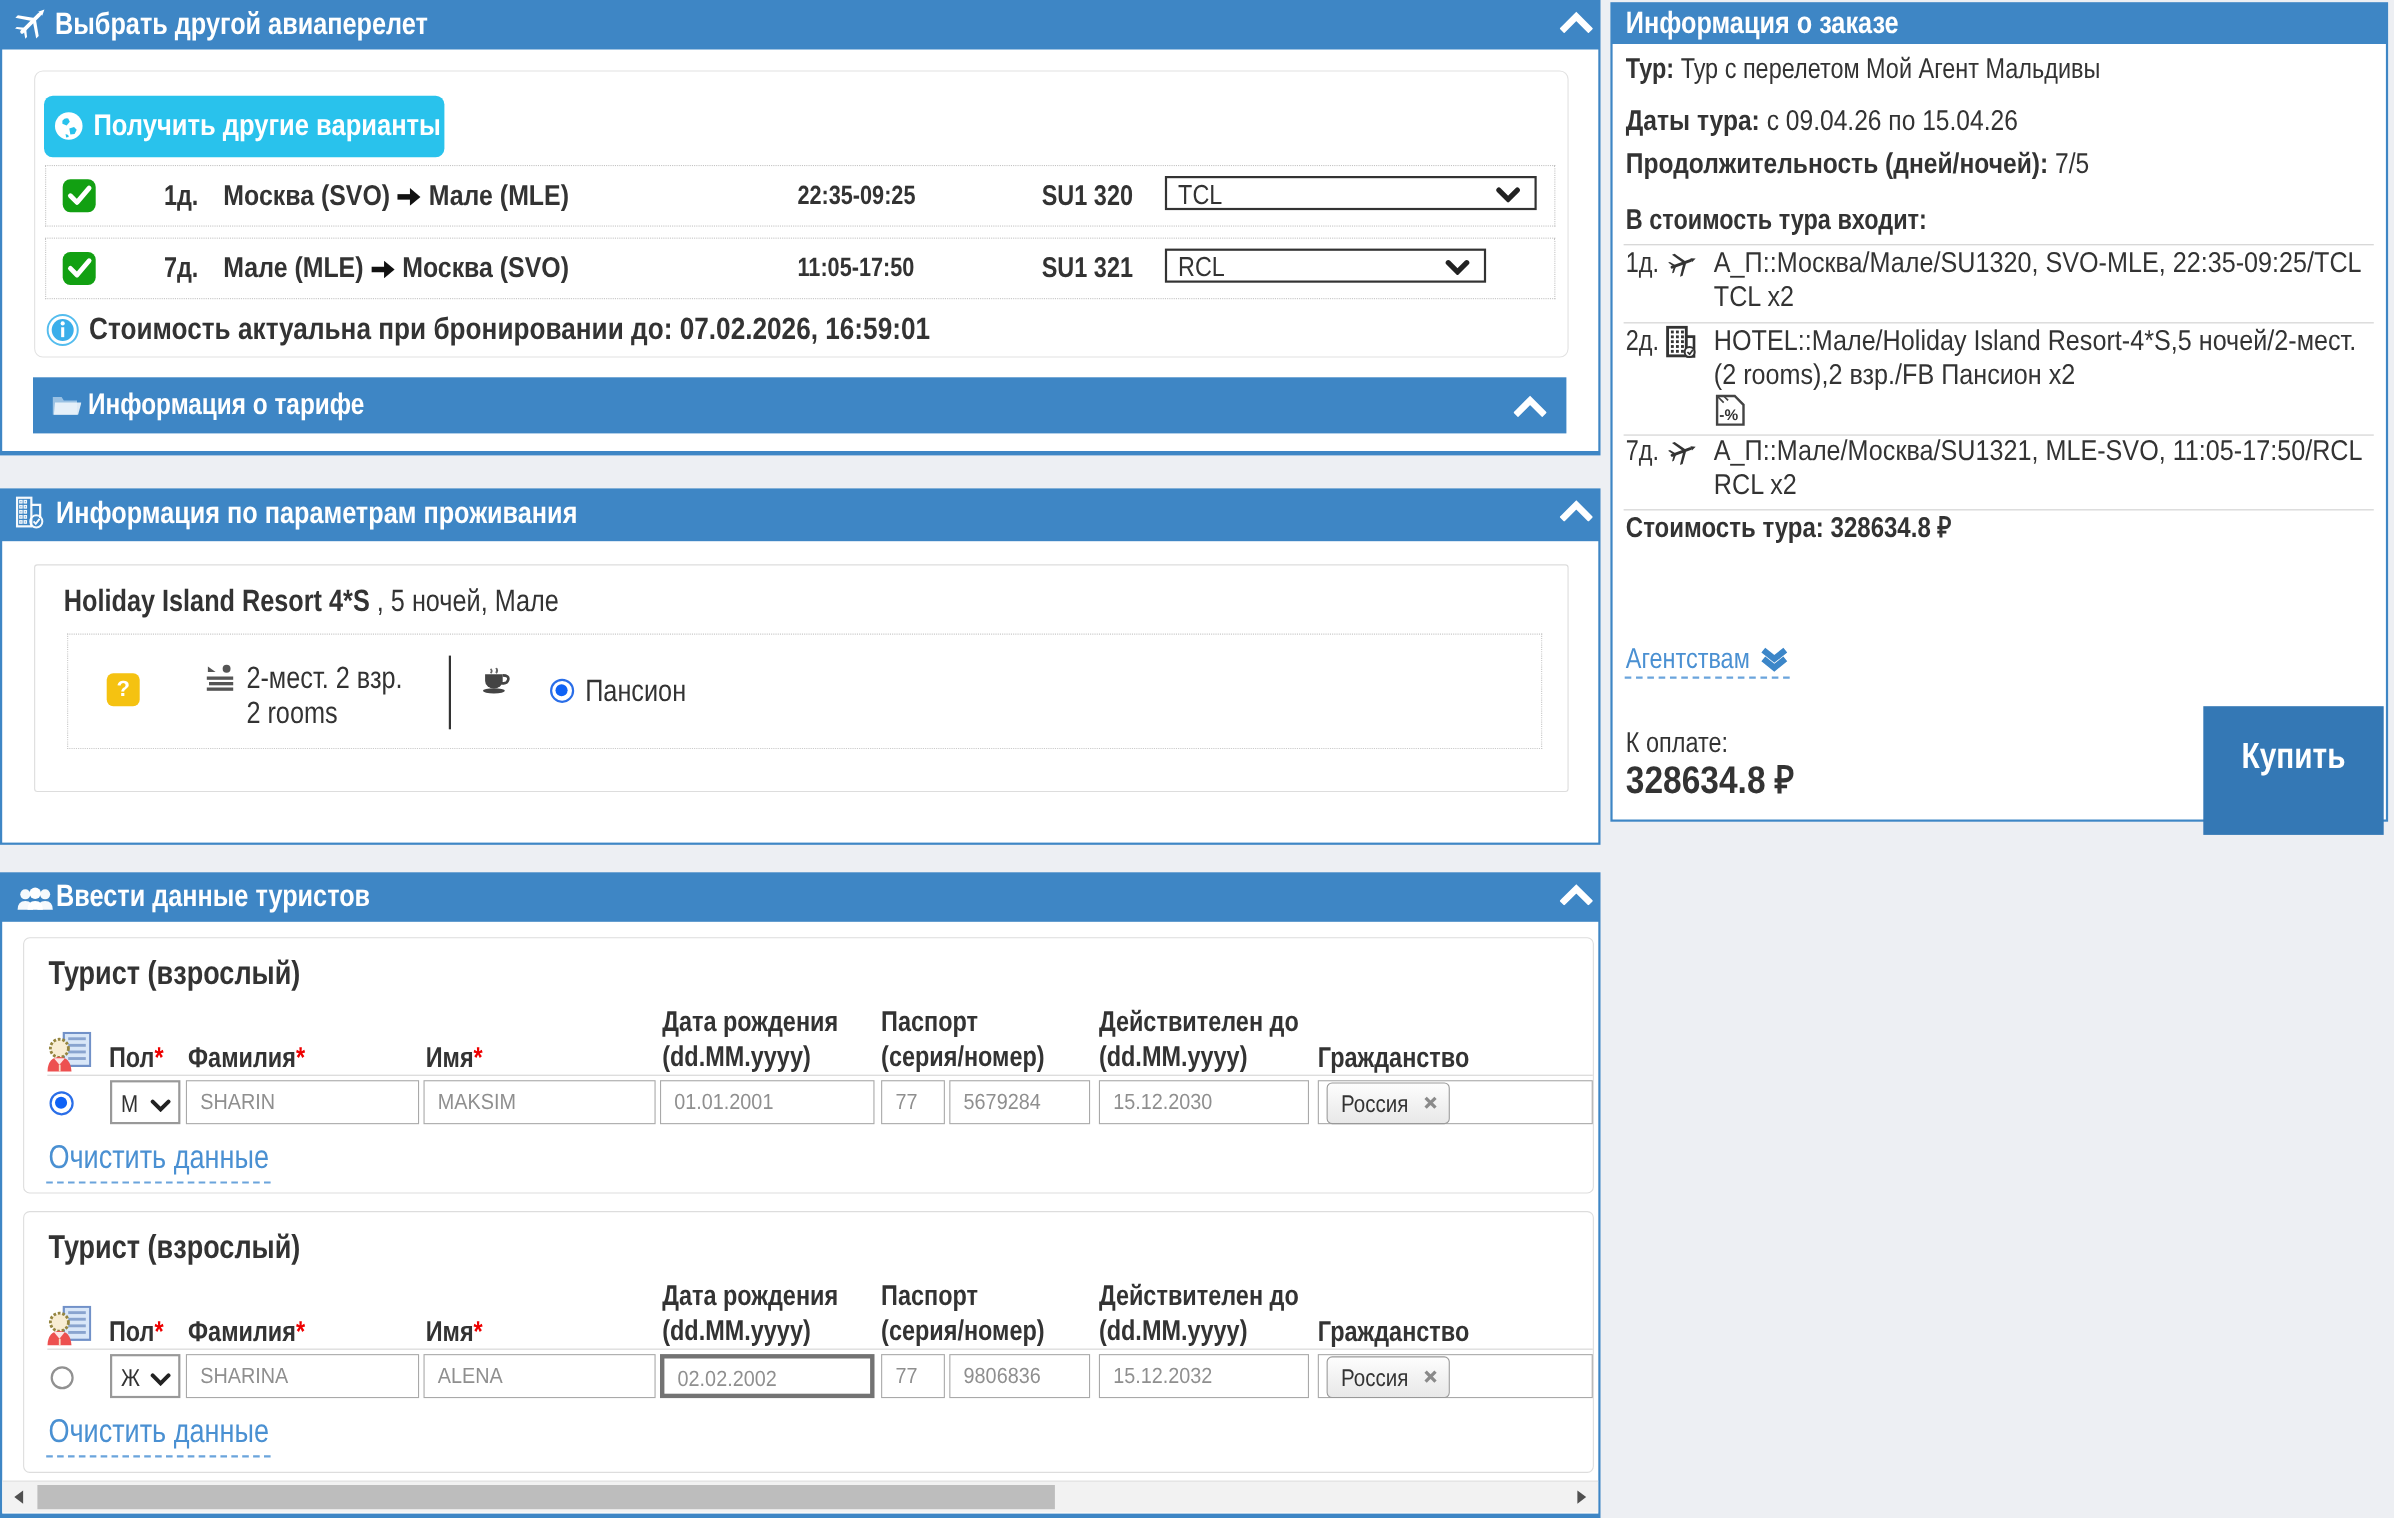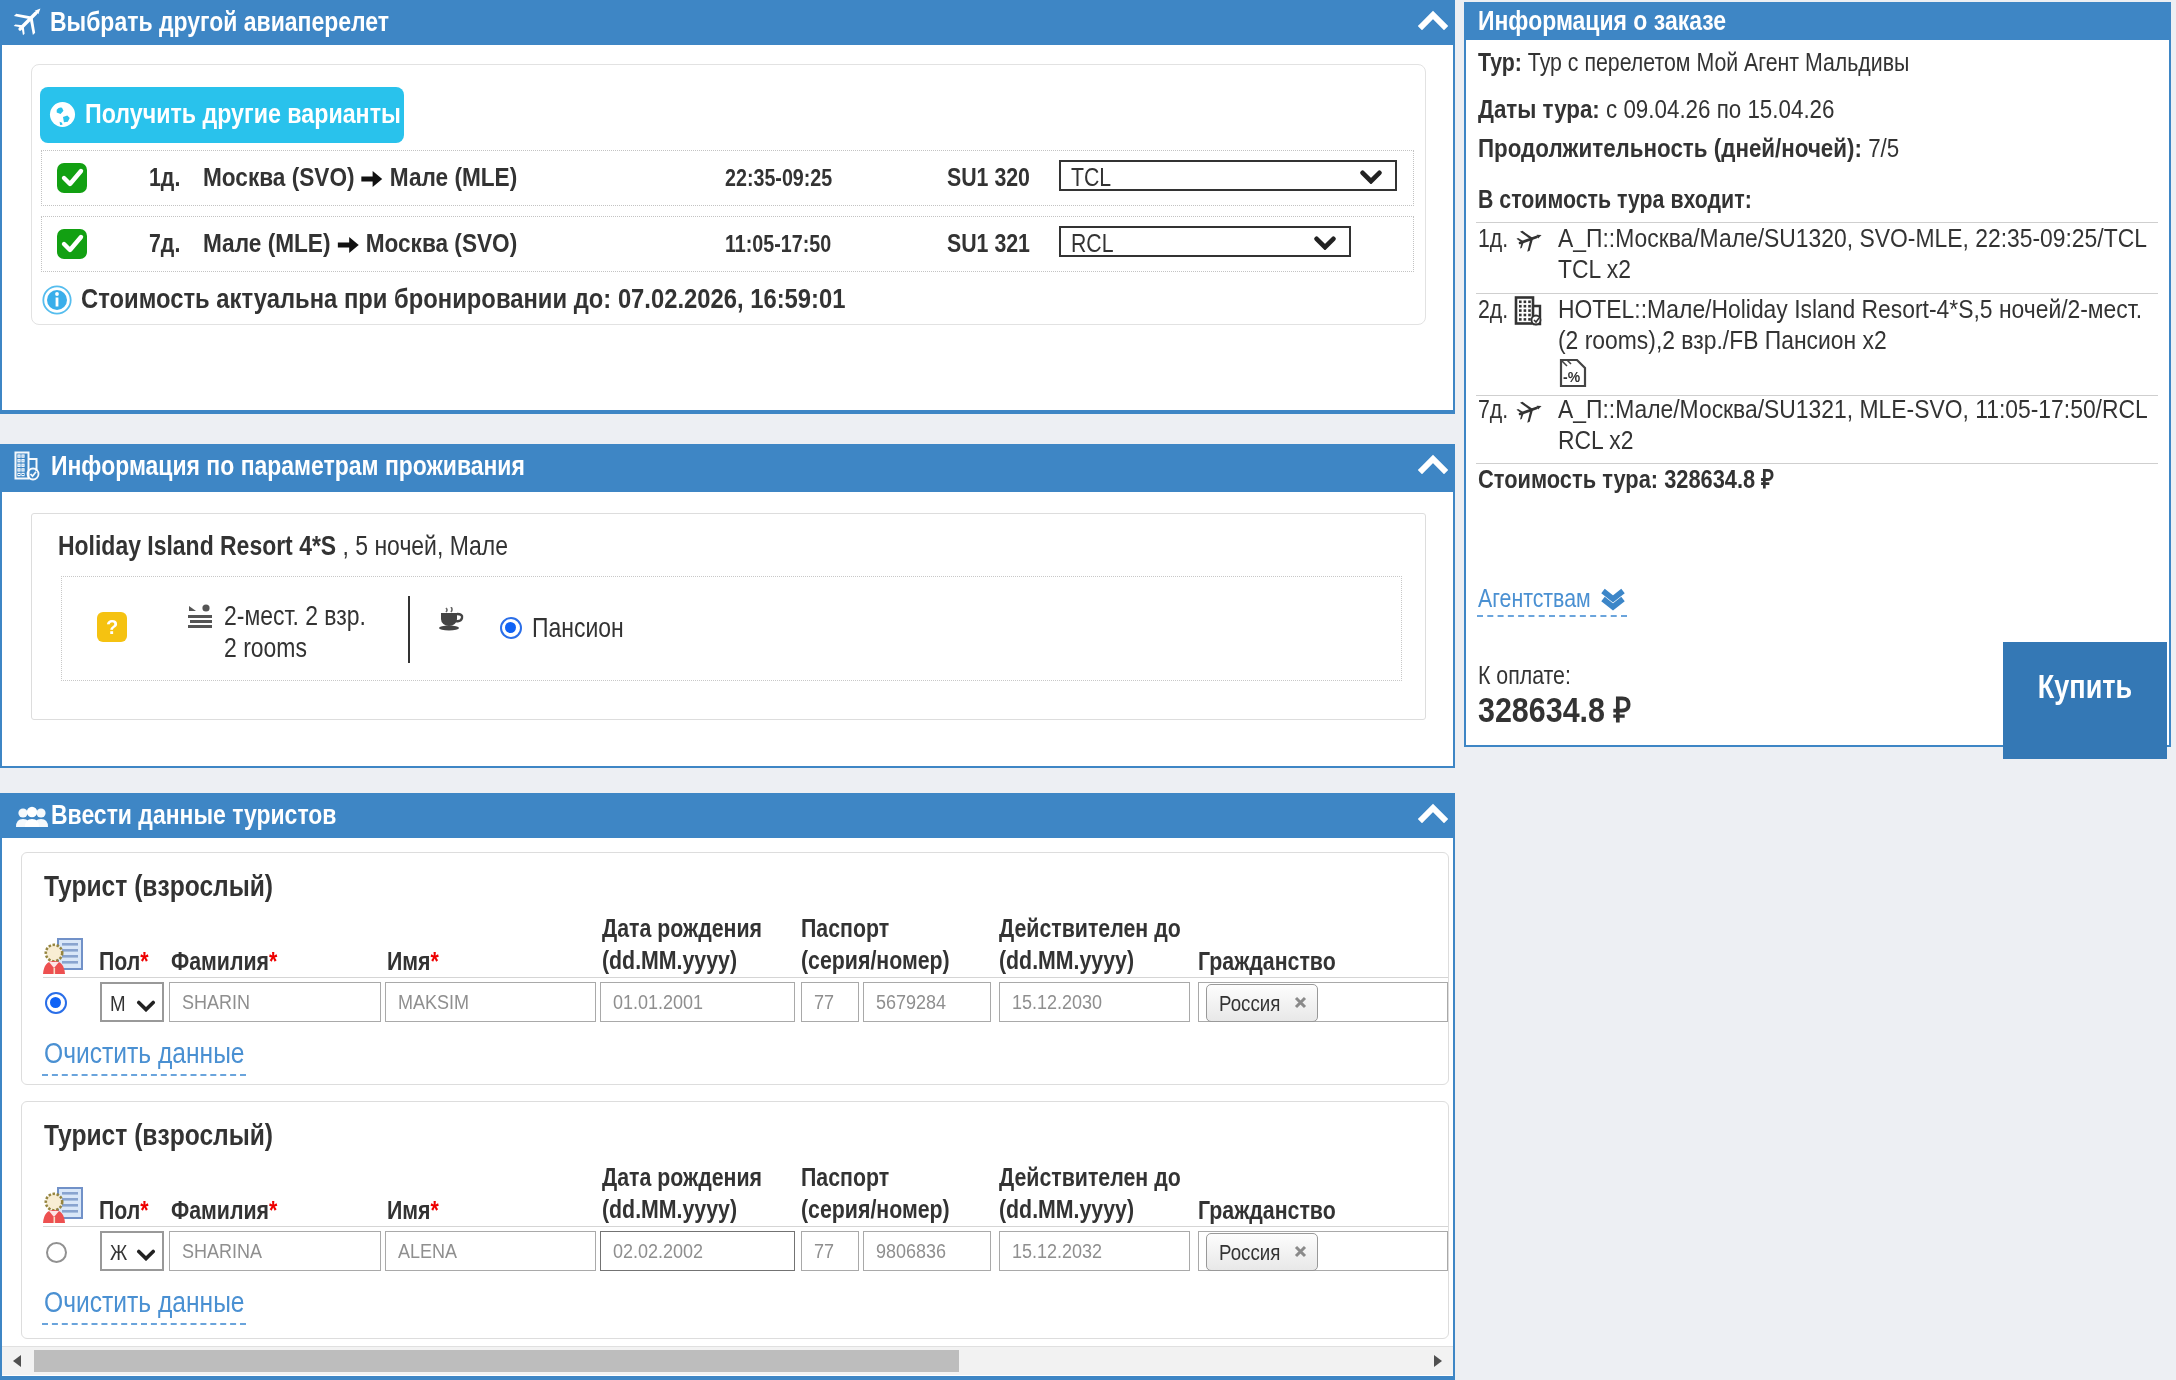--- a/index.html
+++ b/index.html
@@ -46,20 +46,30 @@
             </svg></div>
         </div>
 </div>
 <div style="position:absolute;left:40px;top:240px;width:30px;height:30px;"><svg width="30" height="30" viewBox="0 0 30 30">
           <circle cx="15" cy="15" r="13.7" fill="none" stroke="#55bdee" stroke-width="1.8"></circle>
           <circle cx="15" cy="15" r="10" fill="#3aaeea"></circle>
           <rect x="13.6" y="12.5" width="2.8" height="9" fill="#fff"></rect>
           <circle cx="15" cy="9" r="1.9" fill="#fff"></circle>
         </svg></div>
 <div class="tx" style="left:79px;top:239px;font-size:28px;font-weight:700;transform:scaleX(0.85);">Стоимость актуальна при бронировании до: 07.02.2026, 16:59:01</div>
+<div style="position:absolute;left:28px;top:298px;width:1394px;height:51px;background:#3e86c5;">
+<div style="position:absolute;left:16px;top:14px"><svg width="28" height="24" viewBox="0 0 28 24">
+            <path d="M2 4 h8 l2 3 h12 v13 h-22 z" fill="#b9d4ec" opacity="0.75"></path>
+            <path d="M4 9 h24 l-3 11 h-22 z" fill="#eef5fb" opacity="0.9"></path>
+          </svg></div>
+<div class="tx" style="left:50px;top:10px;font-size:27px;font-weight:700;color:#fff;transform:scaleX(0.82);">Информация о тарифе</div>
+<div style="position:absolute;right:18px;top:16px"><svg width="30" height="20" viewBox="0 0 30 20">
+            <polyline points="4,16 15,5 26,16" fill="none" stroke="#fff" stroke-width="6" stroke-linecap="square"></polyline>
+          </svg></div>
+</div>
 </div>
 <div style="position:absolute;left:12px;top:3px"><svg width="34" height="34" viewBox="0 0 32 32" style="transform:rotate(-45deg)">
         <g fill="#fff">
           <rect x="2.5" y="14.4" width="24" height="3.2" rx="1.6"></rect>
           <path d="M26 13.6 l5.2 2.4 -5.2 2.4 z"></path>
           <path d="M16.5 15.2 L8.6 3.4 L11.6 3.4 L20 15.2 z"></path>
           <path d="M16.5 16.8 L8.6 28.6 L11.6 28.6 L20 16.8 z"></path>
           <path d="M5.5 15.2 L1.8 9.8 L3.9 9.8 L8.3 15.2 z"></path>
           <path d="M5.5 16.8 L1.8 22.2 L3.9 22.2 L8.3 16.8 z"></path>
         </g>
@@ -215,21 +225,21 @@
           <div style="position:absolute;right:6px;top:14px"><svg width="20" height="12" viewBox="0 0 24 15">
               <polyline points="3,3 12,12 21,3" fill="none" stroke="#222" stroke-width="4.5" stroke-linecap="round"></polyline>
             </svg></div>
         </div>
         <div style="position:absolute;left:147px;top:129px;width:212px;height:40px;box-sizing:border-box;border:1px solid #a9a9a9;background:#fff;">
           <div class="tx" style="left:12px;top:9px;font-size:20px;color:#8f8f8f;transform:scaleX(0.9);">SHARINA</div>
         </div>
         <div style="position:absolute;left:363px;top:129px;width:211px;height:40px;box-sizing:border-box;border:1px solid #a9a9a9;background:#fff;">
           <div class="tx" style="left:12px;top:9px;font-size:20px;color:#8f8f8f;transform:scaleX(0.9);">ALENA</div>
         </div>
-        <div style="position:absolute;left:578px;top:129px;width:195px;height:40px;box-sizing:border-box;border:1px solid #737373;background:#fff;">
+        <div style="position:absolute;left:578px;top:129px;width:195px;height:40px;box-sizing:border-box;border:4px solid #737373;background:#fff;">
           <div class="tx" style="left:12px;top:9px;font-size:20px;color:#8f8f8f;transform:scaleX(0.9);">02.02.2002</div>
         </div>
         <div style="position:absolute;left:779px;top:129px;width:58px;height:40px;box-sizing:border-box;border:1px solid #a9a9a9;background:#fff;">
           <div class="tx" style="left:12px;top:9px;font-size:20px;color:#8f8f8f;transform:scaleX(0.9);">77</div>
         </div>
         <div style="position:absolute;left:841px;top:129px;width:128px;height:40px;box-sizing:border-box;border:1px solid #a9a9a9;background:#fff;">
           <div class="tx" style="left:12px;top:9px;font-size:20px;color:#8f8f8f;transform:scaleX(0.9);">9806836</div>
         </div>
         <div style="position:absolute;left:977px;top:129px;width:191px;height:40px;box-sizing:border-box;border:1px solid #a9a9a9;background:#fff;">
           <div class="tx" style="left:12px;top:9px;font-size:20px;color:#8f8f8f;transform:scaleX(0.9);">15.12.2032</div>

